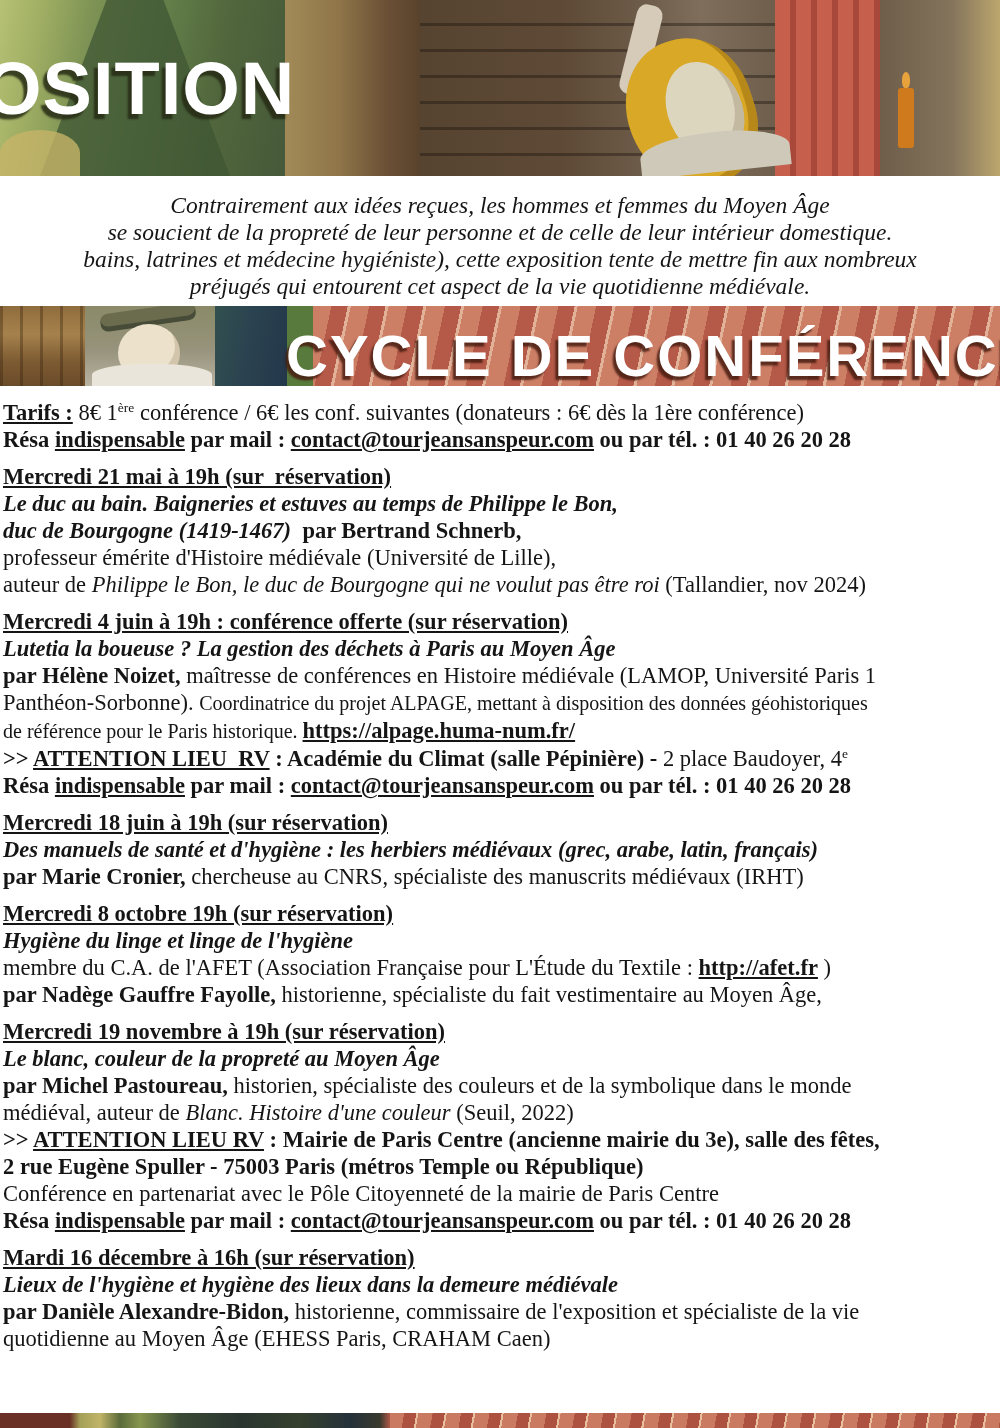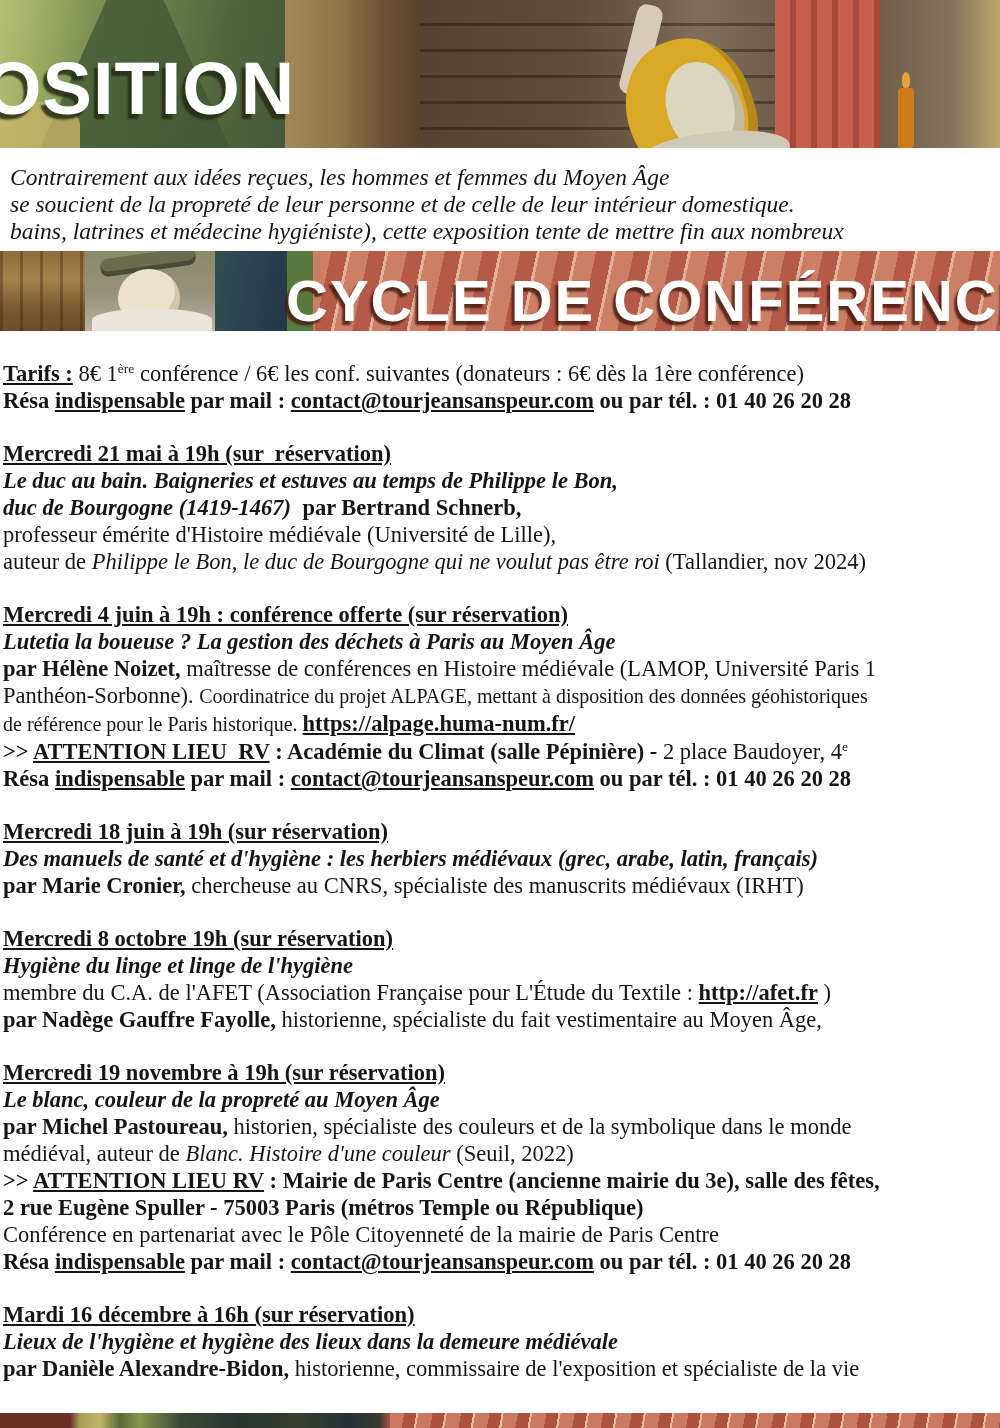--- a/index.html
+++ b/index.html
@@ -8,21 +8,21 @@
     width:1000px;height:1428px;
     margin:0 auto;
     background:#ffffff;
     font-family:"Liberation Serif","DejaVu Serif",serif;
     color:#151515;
     overflow:hidden;
     display:flex;flex-direction:column;
   }
   
   .banner{position:relative;overflow:hidden;flex:none;}
-  .banner-top{height:148px;background:#000000;}
+  .banner-top{height:176px;background:#000000;}
   .t-veg{position:absolute;left:0;top:0;width:285px;height:100%;
     background:linear-gradient(100deg,#b6c175 0%,#9fae63 14%,#7d9254 30%,#64804a 52%,#51663c 74%,#46593a 100%);}
   .t-veg:before{content:"";position:absolute;left:40px;top:0;width:190px;height:100%;
     background:#3f5534;clip-path:polygon(35% 0,65% 0,100% 100%,0% 100%);opacity:.75;}
   .t-veg:after{content:"";position:absolute;left:0;bottom:0;width:80px;height:46px;
     background:#c5b468;border-radius:50% 50% 0 0;opacity:.8;}
   .t-trunk{position:absolute;left:285px;top:0;width:135px;height:100%;
     background:linear-gradient(90deg,#a18a58 0%,#8f7548 40%,#6b5036 75%,#59422c 100%);}
   .t-wall{position:absolute;left:420px;top:0;width:360px;height:100%;
     background:linear-gradient(90deg,#574430 0%,#5e4a36 40%,#6d5c49 62%,#7e6e5b 78%,#6d5d4a 100%);}
@@ -60,25 +60,25 @@
   .c-garment{position:absolute;left:92px;top:58px;width:120px;height:24px;background:#e9e5da;
     border-radius:45% 45% 0 0;}
   .c-drape{position:absolute;left:215px;top:0;width:72px;height:100%;
     background:linear-gradient(100deg,#32504f 0%,#2b4350 45%,#23374a 100%);}
   .c-green{position:absolute;left:287px;top:0;width:26px;height:100%;background:#587a3c;}
   .c-tiles{position:absolute;left:313px;top:0;right:0;height:100%;
     background:repeating-linear-gradient(102deg,#cd7f66 0 18px,#b55948 18px 34px,#e2b298 34px 37px);}
   .cycle-title{left:286px;top:16px;font-size:58px;letter-spacing:2px;
     text-shadow:-3px 4px 2px rgba(70,28,16,.85);}
   
-  .intro{flex:none;padding:16px 10px 6px 10px;
+  .intro{flex:none;padding:16px 10px 6px 10px;text-align:center;
     font-style:italic;font-size:23.5px;line-height:27px;}
   
   .content{flex:1;padding:3px 4px 0 3px;font-size:22.5px;line-height:27px;}
-  .section{margin-top:26px;}
+  .section{margin-top:10px;}
   .line{white-space:pre-wrap;}
   .st-b{font-weight:bold;}
   .st-i{font-style:italic;text-align:center;}
   .st-u{text-decoration:underline;}
   .st-sup{vertical-align:super;font-size:0.6em;line-height:0;}
   .st-sm{font-size:0.89em;}
   
   .banner-bottom{height:15px;margin-top:2px;
     background:linear-gradient(90deg,#6a3026 0%,#6a3026 7%,#a5a058 8%,#c0b468 10%,#5a6a3a 12%,#87964f 14%,#3a4a35 18%,#2a3530 24%,#35402e 30%,#25313a 35%,#3a3a2e 38%,#b05848 39%);}
   .b-tiles{position:absolute;left:39%;top:0;right:0;height:100%;
@@ -101,20 +101,21 @@
     <div class="t-hair"></div>
     <div class="t-face"></div>
     <div class="t-shoulder"></div>
     <div class="banner-title exposition-title">OSITION</div>
   </header>
 
   <section class="intro" id="intro">
       <div class="line">Contrairement aux idées reçues, les hommes et femmes du Moyen Âge</div>
       <div class="line">se soucient de la propreté de leur personne et de celle de leur intérieur domestique.</div>
       <div class="line">bains, latrines et médecine hygiéniste), cette exposition tente de mettre fin aux nombreux</div>
+      <div class="line">préjugés qui entourent cet aspect de la vie quotidienne médiévale.</div>
     </section>
 
   <div class="banner banner-cycle">
     <div class="c-wood"></div>
     <div class="c-figzone"></div>
     <div class="c-comb"></div>
     <div class="c-face"></div>
     <div class="c-garment"></div>
     <div class="c-drape"></div>
     <div class="c-green"></div>
@@ -161,20 +162,21 @@
         <div class="line"><span class="">médiéval, auteur de </span><span class="st-i">Blanc. Histoire d'une couleur</span><span class=""> (Seuil, 2022)</span></div>
         <div class="line"><span class="st-b">&gt;&gt; </span><span class="st-b st-u">ATTENTION LIEU RV</span><span class="st-b"> : Mairie de Paris Centre (ancienne mairie du 3e), salle des fêtes,</span></div>
         <div class="line"><span class="st-b">2 rue Eugène Spuller - 75003 Paris (métros Temple ou République)</span></div>
         <div class="line"><span class="">Conférence en partenariat avec le Pôle Citoyenneté de la mairie de Paris Centre</span></div>
         <div class="line"><span class="st-b">Résa </span><span class="st-b st-u">indispensable</span><span class="st-b"> par mail : </span><span class="st-b st-u">contact@tourjeansanspeur.com</span><span class="st-b"> ou par tél. : 01 40 26 20 28</span></div>
       </div>
       <div class="section">
         <div class="line"><span class="st-b st-u">Mardi 16 décembre à 16h (sur réservation)</span></div>
         <div class="line"><span class="st-b st-i">Lieux de l'hygiène et hygiène des lieux dans la demeure médiévale</span></div>
         <div class="line"><span class="st-b">par Danièle Alexandre-Bidon,</span><span class=""> historienne, commissaire de l'exposition et spécialiste de la vie</span></div>
+        <div class="line"><span class="">quotidienne au Moyen Âge (EHESS Paris, CRAHAM Caen)</span></div>
       </div>
     </main>
 
   <footer class="banner banner-bottom">
     <div class="b-tiles"></div>
   </footer>
 
 </div>
 
 </body></html>

